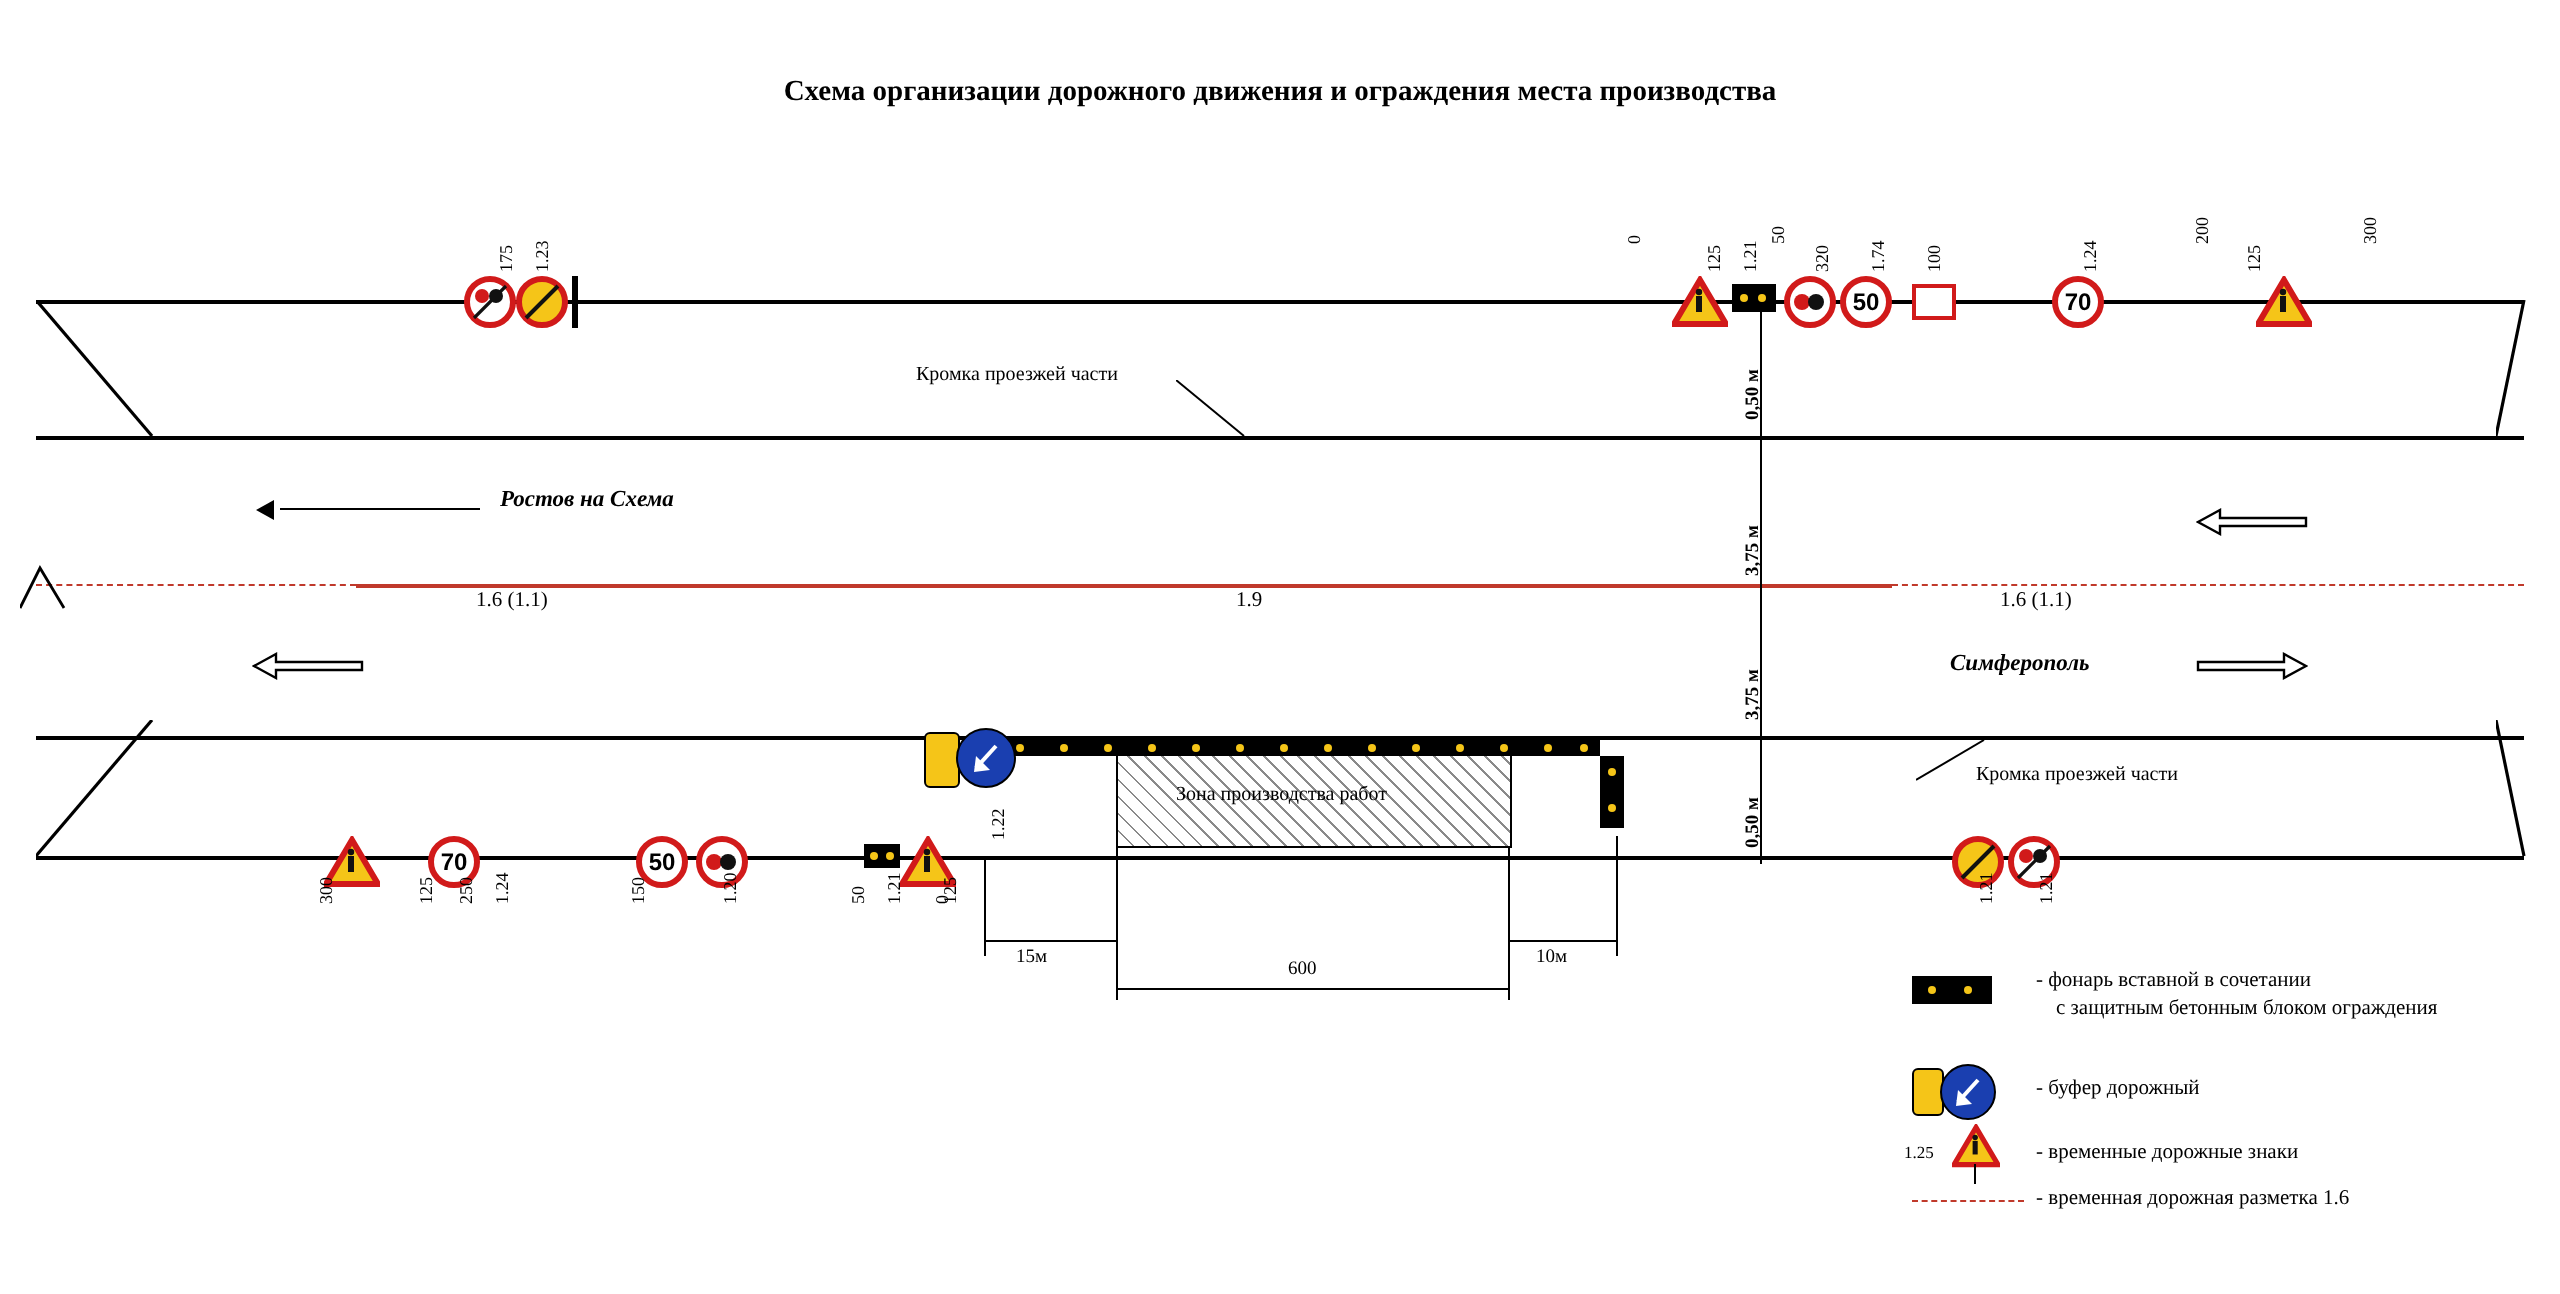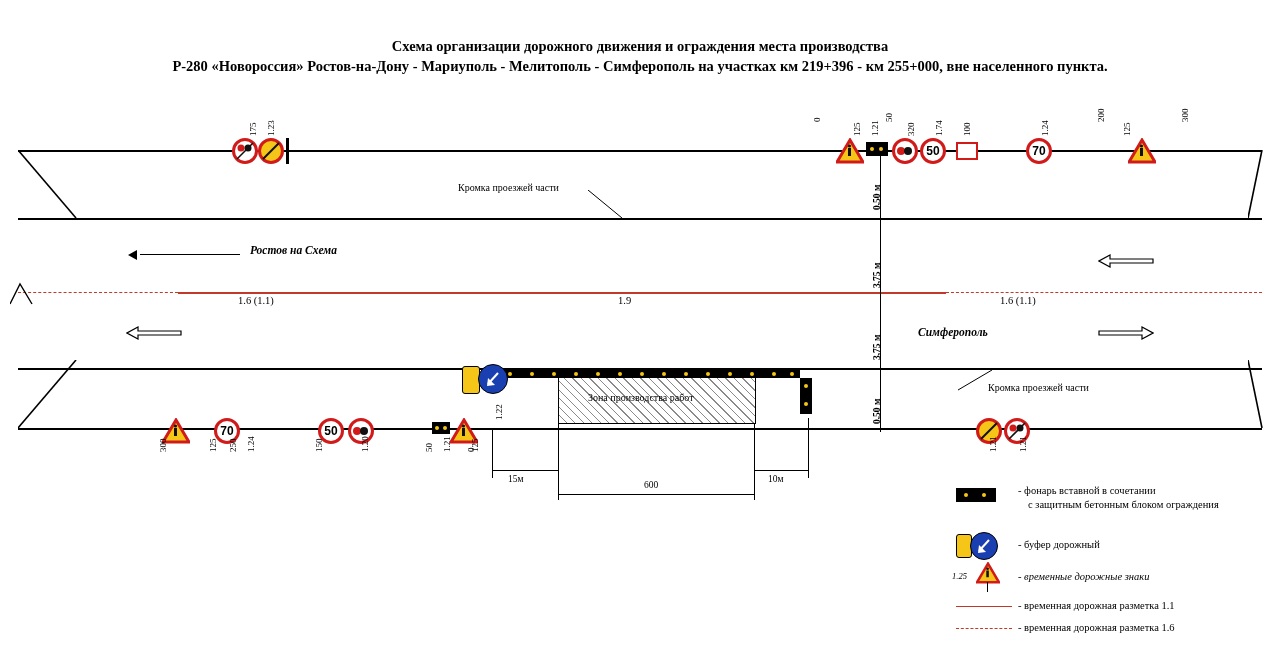--- a/index.html
+++ b/index.html
@@ -91,21 +91,20 @@
   .leg-dash{position:absolute;height:0;border-top:1.4px solid #c0392b;}
   .leg-dash.d16{border-top:1.4px dashed #c0392b;}
 </style>
 </head>
 <body>
 
 <div class="stage">
 
   <div id="title">
     <div>Схема организации дорожного движения и ограждения места производства</div>
-    <div>Р-280 «Новороссия»  Ростов-на-Дону - Мариуполь - Мелитополь - Симферополь на участках км 219+396 - км 255+000, вне населенного пункта.</div>
   </div>
 
   <div class="abs edge-thick" style="left:18px;top:150px;width:1244px;"></div>
 
   <div class="abs" style="left:18px;top:150px;width:60px;height:70px;">
     <svg width="60" height="70">
         <line x1="0" y1="0" x2="58" y2="68" stroke="#000" stroke-width="1.6"></line>
       </svg>
   </div>
 
@@ -157,21 +156,21 @@
   <div class="abs" style="left:958px;top:370px;width:36px;height:22px;">
     <svg width="36" height="22">
         <line x1="0" y1="20" x2="34" y2="0" stroke="#000" stroke-width="1"></line>
       </svg>
   </div>
 
   <div class="lbl lbl-it" style="left:250px;top:244px;">Ростов на Схема</div>
   <div class="arrow-line" style="left:140px;top:254px;width:100px;"></div>
   <div class="arrow-head ah-left" style="left:128px;top:250px;"></div>
 
-  <div class="lbl lbl-it" style="left:918px;top:326px;">Симферополь</div>
+  <div class="lbl lbl-it" style="left:975px;top:326px;">Симферополь</div>
 
   <div class="hollow-arrow" style="left:126px;top:326px;">
     <svg width="56" height="14" viewBox="0 0 56 14">
         <polygon points="12,1 12,5 55,5 55,9 12,9 12,13 1,7" fill="#fff" stroke="#000" stroke-width="1.2"></polygon>
       </svg>
   </div>
   <div class="hollow-arrow" style="left:1098px;top:254px;">
     <svg width="56" height="14" viewBox="0 0 56 14">
         <polygon points="12,1 12,5 55,5 55,9 12,9 12,13 1,7" fill="#fff" stroke="#000" stroke-width="1.2"></polygon>
       </svg>
@@ -366,37 +365,33 @@
       <div class="abs buffer-y" style="left:26px;top:6px;width:14px;height:22px;border-radius:3px;"></div>
       <div class="abs buffer-circ" style="left:40px;top:4px;width:26px;height:26px;">
         <svg width="26" height="26" viewBox="0 0 26 26" style="display:block">
             <polyline points="18,7 8,18" stroke="#fff" stroke-width="2" fill="none"></polyline>
             <polygon points="7,20 8,12 15,19" fill="#fff"></polygon>
           </svg>
       </div>
       <div class="leg-text" style="left:88px;top:10px;">- буфер дорожный</div>
     </div>
 
-    <div class="leg-row" style="height:30px;font-style:italic;">
+    <div class="leg-row" style="height:30px;">
       <div class="abs" style="left:46px;top:2px;">
         <svg width="24" height="22" viewBox="0 0 28 26">
             <polygon points="14,2 27,24 1,24" fill="#f5c518" stroke="#d11a1a" stroke-width="3"></polygon>
             <rect x="12" y="10" width="3" height="8" fill="#111"></rect>
             <circle cx="13.5" cy="8" r="1.6" fill="#111"></circle>
           </svg>
       </div>
       <div class="abs" style="left:57px;top:22px;width:1.4px;height:10px;background:#000;"></div>
       <div class="leg-text" style="left:22px;top:10px;font-size:8.5px;">1.25</div>
       <div class="leg-text" style="left:88px;top:10px;">- временные дорожные знаки</div>
     </div>
 
-    <div class="leg-row" style="height:22px;margin-top:6px;">
-      <div class="leg-dash" style="left:26px;top:10px;width:56px;"></div>
-      <div class="leg-text" style="left:88px;top:3px;">- временная дорожная разметка 1.1</div>
-    </div>
 
     <div class="leg-row" style="height:22px;">
       <div class="leg-dash d16" style="left:26px;top:10px;width:56px;"></div>
       <div class="leg-text" style="left:88px;top:3px;">- временная дорожная разметка 1.6</div>
     </div>
   </div>
 
 </div>
 
 </body></html>

